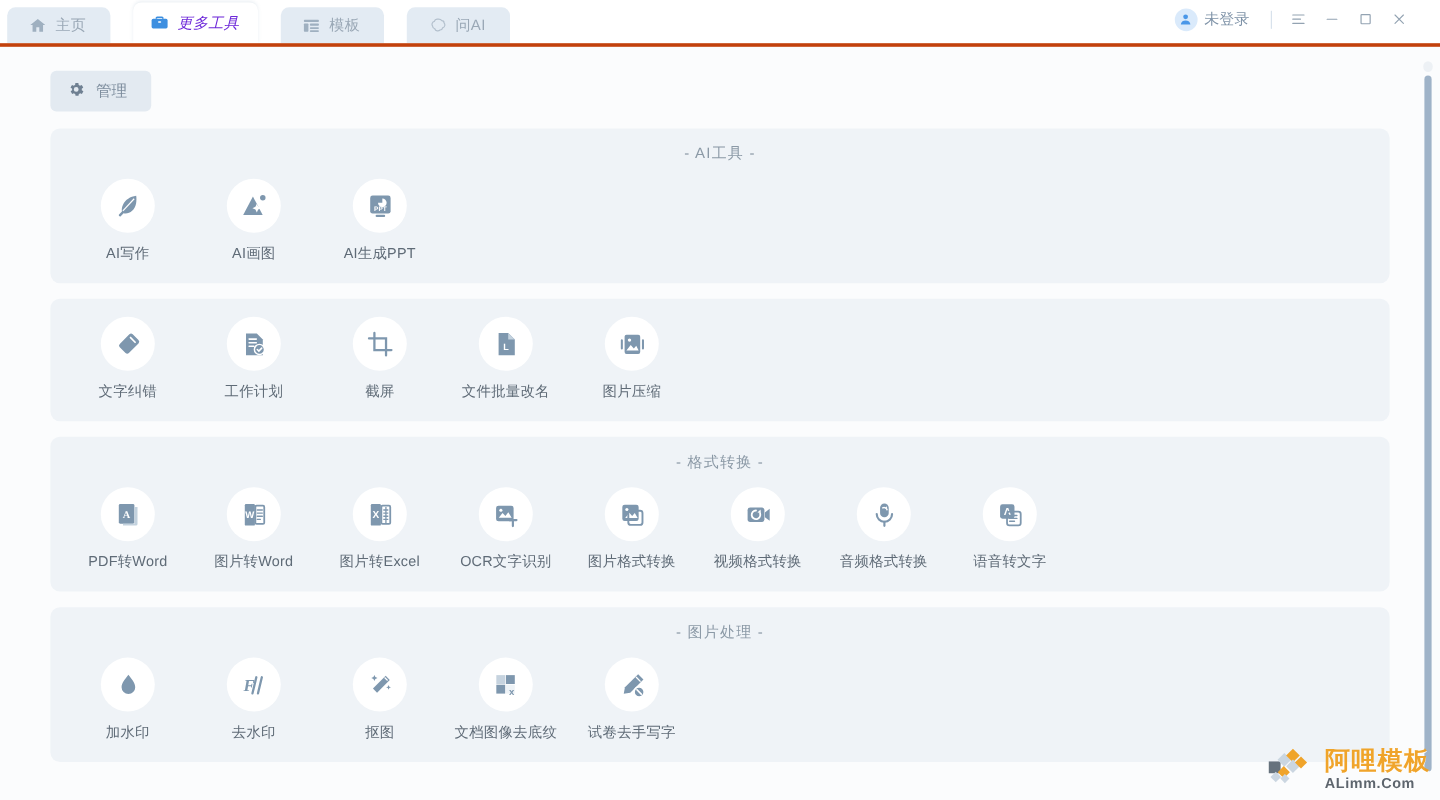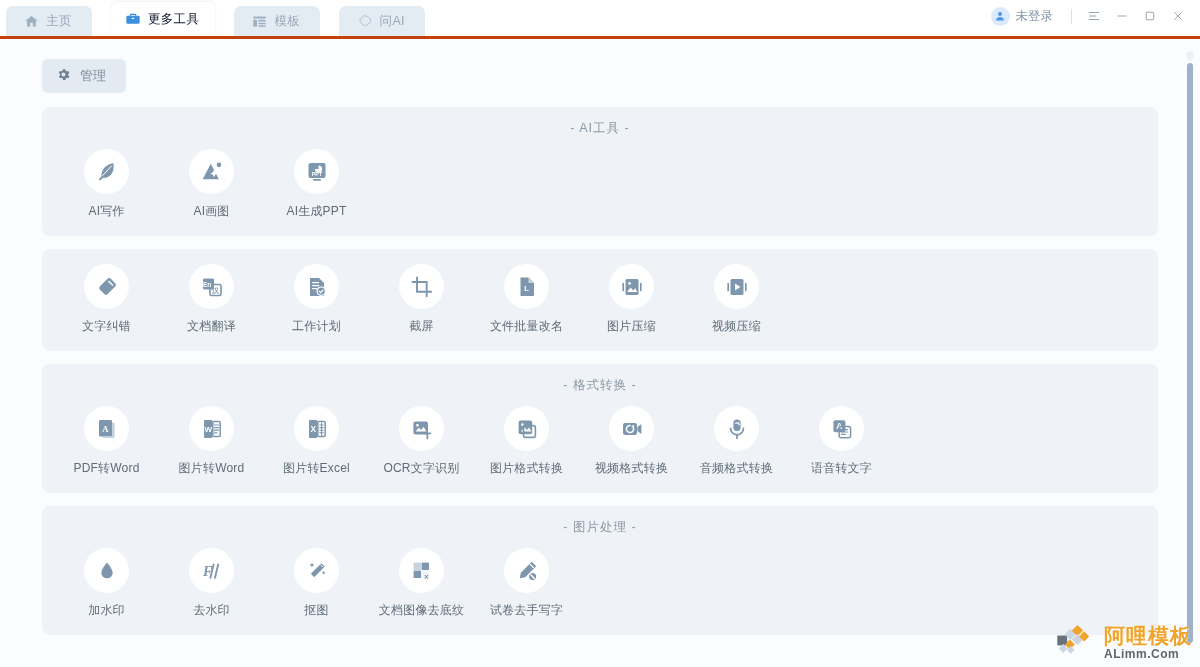--- a/index.html
+++ b/index.html
@@ -27,30 +27,31 @@
     border-radius: 7px 7px 0 0;
     background: #e3ebf3;
     color: #9aa8b6;
     font-size: 12.5px;
     cursor: default;
     min-width: 86px;
     justify-content: center;
   }
   .tab.active {
     background: #ffffff;
-    color: #0f172a;
+    color: #6d28d9;
     height: 34px;
     box-shadow: 0 -1px 3px rgba(140,165,190,0.18);
     min-width: 104px;
+    font-style: italic;
   }
   .tab .ticon { display: flex; align-items: center; }
   .tab-label { white-space: nowrap; letter-spacing: 0.3px; }
 
   .win-right {
-    position: absolute; right: 0; top: 0;
+    position: absolute; right: 12px; top: 0;
     height: 32px; display: flex; align-items: center; gap: 0;
     padding-right: 8px;
   }
   .acct {
     display: flex; align-items: center; gap: 6px;
     color: #7f93a8; font-size: 12.5px;
     padding: 0 10px;
   }
   .avatar-circ {
     width: 19px; height: 19px; border-radius: 50%;
@@ -313,31 +314,20 @@
         <div class="tool">
           <div class="tool-ico">
             <svg width="24" height="24" viewBox="0 0 24 24" fill="#7e97ae">
               <path d="M15.6 3.6 20.4 8.4a2 2 0 0 1 0 2.8l-8 8a2 2 0 0 1-2.8 0L4.8 14.4a2 2 0 0 1 0-2.8l8-8a2 2 0 0 1 2.8 0z"></path>
               <path d="M13.4 6 18 10.6" stroke="#ffffff" stroke-width="1.4"></path>
             </svg>
           </div>
           <div class="tool-label">文字纠错</div>
         </div>
 
-        <div class="tool">
-          <div class="tool-ico">
-            <svg width="24" height="24" viewBox="0 0 24 24">
-              <rect x="3" y="3.5" width="11" height="11" rx="1.4" fill="#7e97ae"></rect>
-              <rect x="10" y="9.5" width="11" height="11" rx="1.4" fill="none" stroke="#7e97ae" stroke-width="1.6"></rect>
-              <text x="7.2" y="12" font-size="6.6" font-weight="bold" fill="#ffffff" text-anchor="middle" font-family="Liberation Sans, sans-serif">En</text>
-              <text x="15.4" y="18.2" font-size="7" font-weight="bold" fill="#7e97ae" text-anchor="middle" font-family="Liberation Sans, sans-serif">汉</text>
-            </svg>
-          </div>
-          <div class="tool-label">文档翻译</div>
-        </div>
 
         <div class="tool">
           <div class="tool-ico">
             <svg width="24" height="24" viewBox="0 0 24 24">
               <path d="M5 3h9l5 5v13H5z" fill="#7e97ae"></path>
               <path d="M7.6 7.6h6M7.6 10.6h6M7.6 13.6h4" stroke="#ffffff" stroke-width="1.3" stroke-linecap="round"></path>
               <circle cx="16.2" cy="16.2" r="4.2" fill="#7e97ae" stroke="#ffffff" stroke-width="1.2"></circle>
               <path d="M14.4 16.3l1.3 1.3 2.4-2.5" stroke="#ffffff" stroke-width="1.3" fill="none" stroke-linecap="round"></path>
             </svg>
           </div>
@@ -370,30 +360,20 @@
             <svg width="24" height="24" viewBox="0 0 24 24">
               <rect x="5.5" y="4" width="13" height="16" rx="1.6" fill="#7e97ae"></rect>
               <circle cx="9.6" cy="8.4" r="1.4" fill="#ffffff"></circle>
               <path d="M7 17l3.6-4.6 2.6 3 2-2.2 2 3.8z" fill="#ffffff"></path>
               <path d="M3.2 8.6v6.8M20.8 8.6v6.8" stroke="#7e97ae" stroke-width="1.7" stroke-linecap="round"></path>
             </svg>
           </div>
           <div class="tool-label">图片压缩</div>
         </div>
 
-        <div class="tool">
-          <div class="tool-ico">
-            <svg width="24" height="24" viewBox="0 0 24 24">
-              <rect x="5.5" y="4" width="13" height="16" rx="1.6" fill="#7e97ae"></rect>
-              <path d="M10 8.6l5.4 3.4-5.4 3.4z" fill="#ffffff"></path>
-              <path d="M3.2 8.6v6.8M20.8 8.6v6.8" stroke="#7e97ae" stroke-width="1.7" stroke-linecap="round"></path>
-            </svg>
-          </div>
-          <div class="tool-label">视频压缩</div>
-        </div>
 
       </div>
     </div>
 
     <div class="card">
       <div class="card-title">- 格式转换 -</div>
       <div class="grid">
 
         <div class="tool">
           <div class="tool-ico">

